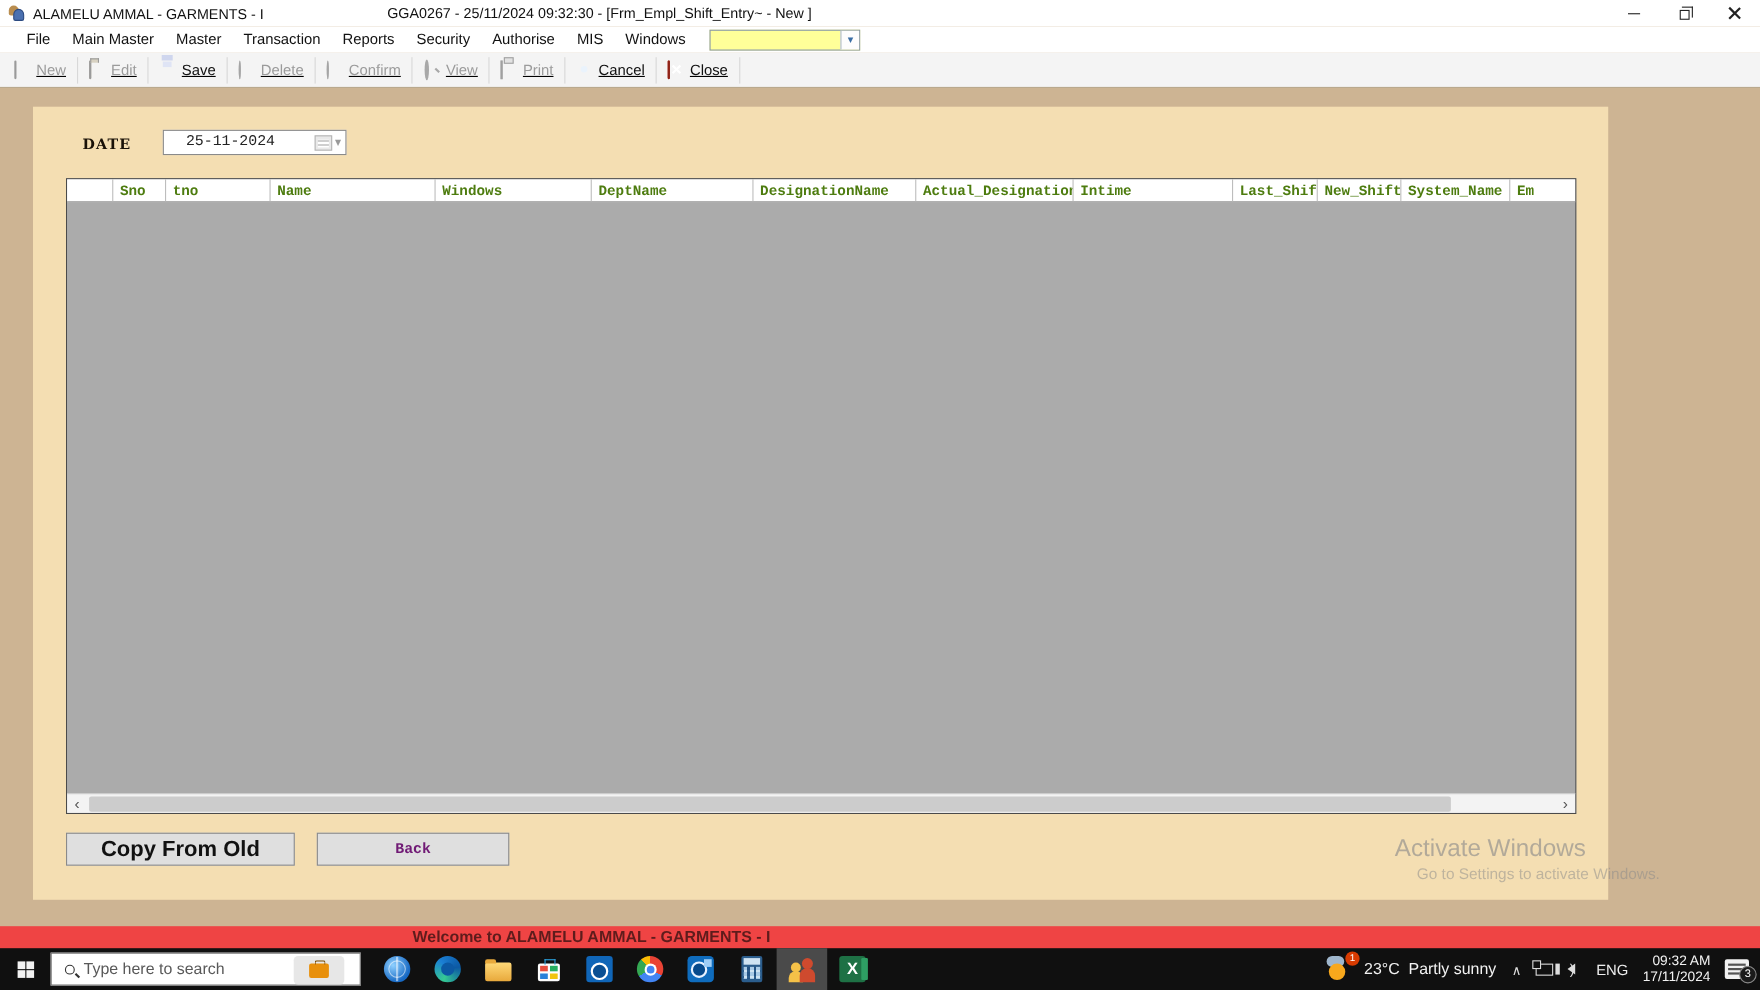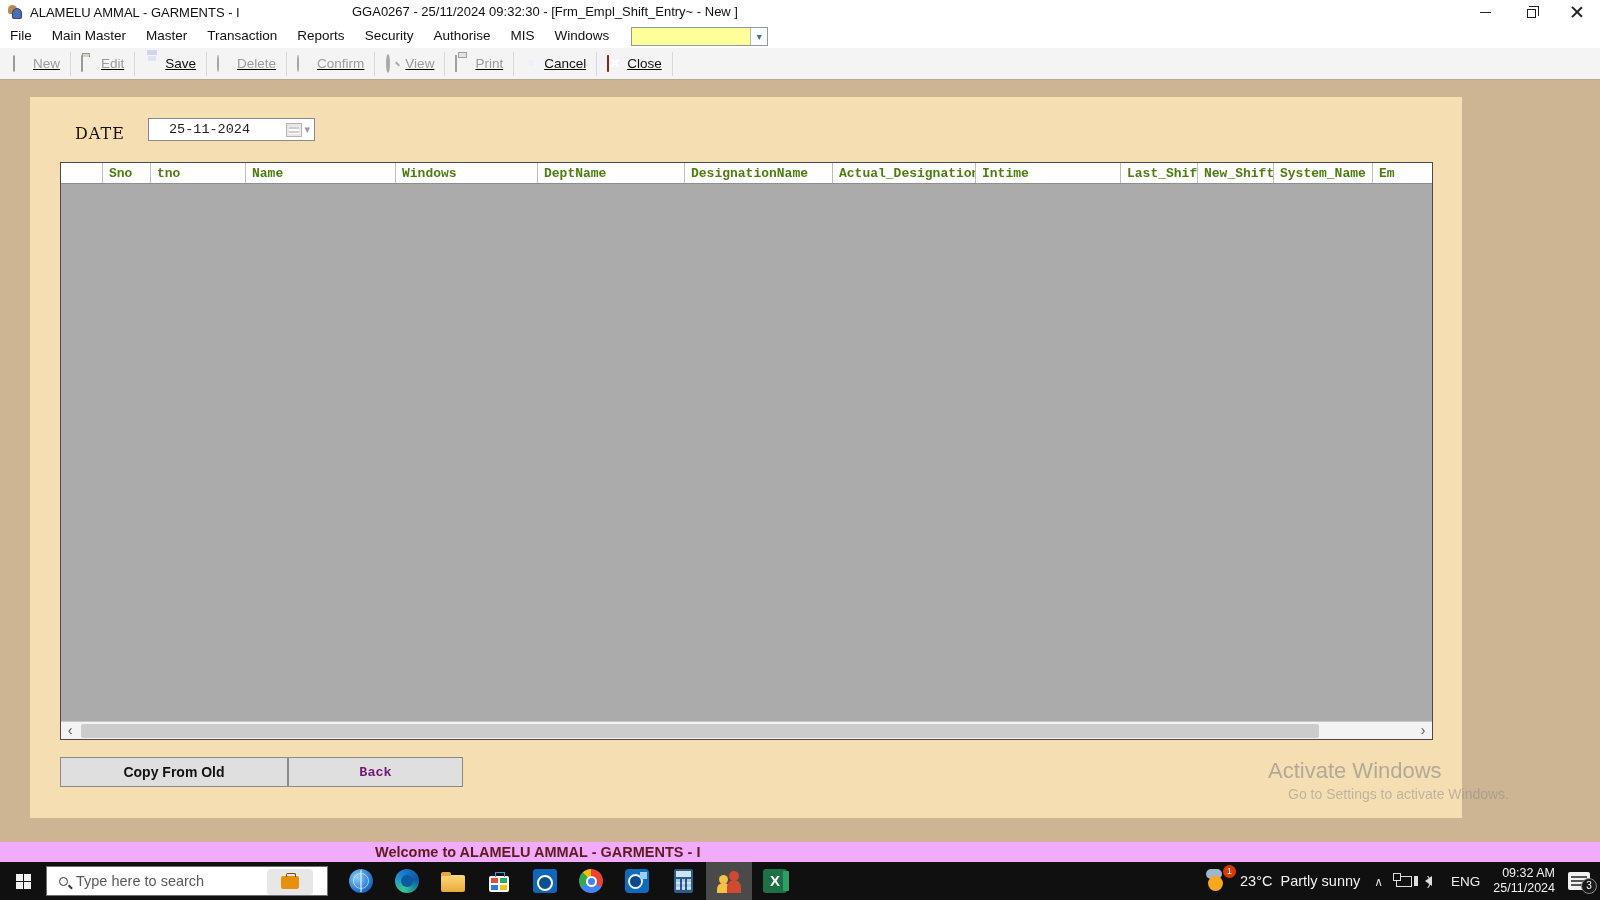--- a/index.html
+++ b/index.html
@@ -17,21 +17,21 @@
   .win-controls { position:absolute; right:0; top:0; height:24px; display:flex; }
   .wc { width:46px; height:24px; display:flex; align-items:center; justify-content:center; }
   .wc-min { width:11px; height:0; border-top:1.6px solid #222; }
   .wc-restore { width:9px; height:9px; border:1.4px solid #222; position:relative; background:#fff; margin-top:2px;}
   .wc-restore:before { content:""; position:absolute; left:1px; top:-4px; width:9px; height:9px; border:1.4px solid #222; border-bottom:none; border-left:none; }
   .wc-close { position:relative; width:12px; height:12px; }
   .wc-close:before,.wc-close:after { content:""; position:absolute; left:5px; top:-1px; width:1.6px; height:14px; background:#222; }
   .wc-close:before { transform:rotate(45deg);} .wc-close:after { transform:rotate(-45deg);}
 
   
-  .menubar { position:absolute; left:0; top:24px; width:1600px; height:24px; background:#ffffff; display:flex; align-items:center; }
+  .menubar { position:absolute; left:0; top:24px; width:1600px; height:24px; background:#ffffff; display:flex; align-items:center; padding-left:14px; }
   .menu-item { font-size:13.5px; color:#111; padding:0 10px; height:24px; line-height:24px; white-space:nowrap; }
   .menu-combo { margin-left:12px; width:137px; height:19px; background:#ffff99; border:1px solid #8a9aa8; display:flex; }
   .menu-combo .field { flex:1; }
   .menu-combo .arrowbox { width:17px; background:#fdfdfd; border-left:1px solid #adb9c4; color:#3a6ea5; font-size:10px; text-align:center; line-height:17px; }
 
   
   .toolbar { position:absolute; left:0; top:48px; width:1600px; height:32px; background:#f4f4f4; border-bottom:1px solid #b9a98d; display:flex; align-items:center; padding-left:4px;text-decoration:underline; }
   .tbtn { height:26px; display:flex; align-items:center; padding:0 9px; gap:5px; font-size:13.5px; color:#111; }
   .tbtn.disabled { color:#9b9b9b; }
   .tsep { width:1px; height:24px; background:#d8d8d8; margin:0 1px; }
@@ -49,21 +49,21 @@
   .i-print:before { content:""; position:absolute; left:2px; top:-4px; width:7px; height:4px; background:#e2e2e2; border:1px solid #a0a0a0;}
   .i-cancel { width:14px; height:14px; background:#1f78c8; border-radius:4px; position:relative; margin:0 auto;}
   .i-cancel:before { content:""; position:absolute; left:4px; top:4px; width:6px; height:6px; background:#eaf3fc; border-radius:50%; }
   .i-close { width:14px; height:14px; background:#c0392b; border:1px solid #8e2418; border-radius:2px; position:relative; margin:0 auto;}
   .i-close:before,.i-close:after { content:""; position:absolute; left:6px; top:2px; width:2px; height:10px; background:#fff; }
   .i-close:before { transform:rotate(45deg);} .i-close:after { transform:rotate(-45deg);}
 
   
   .form-outer { position:absolute; left:0; top:81px; width:1600px; height:761px; background:#cdb493; }
   .form-inner { position:absolute; left:30px; top:16px; width:1432px; height:721px; background:#f4deb2; }
-  .date-label { position:absolute; left:45px; top:27px; font-family:"DejaVu Serif", serif; font-weight:normal; font-size:16px; color:#1a1208; letter-spacing:1px; }
+  .date-label { position:absolute; left:45px; top:27px; font-family:"DejaVu Serif", serif; font-weight:bold; font-size:13px; color:#1a1208; letter-spacing:1px; }
   .date-field { position:absolute; left:118px; top:21px; width:167px; height:23px; background:#fff; border:1px solid #8a8a8a; display:flex; align-items:center; }
   .date-field input { flex:1; border:none; outline:none; font-family:"Liberation Mono", monospace; font-size:13.5px; color:#222; padding-left:20px; background:transparent; width:110px;}
   .date-cal { width:16px; height:14px; border:1px solid #b5b5b5; background:#e9e9e9; margin-right:2px; position:relative;}
   .date-cal:before{ content:""; position:absolute; left:2px; top:3px; right:2px; bottom:2px; background:repeating-linear-gradient(#cfcfcf 0 2px, #fff 2px 4px); }
   .date-arrow { color:#9a9a9a; font-size:11px; margin-right:4px; }
 
   
   .grid { position:absolute; left:30px; top:65px; width:1373px; height:578px; border:1px solid #4a4a4a; background:#ababab; }
   .grid-header { display:flex; height:21px; background:#ffffff; border-bottom:1px solid #8f8f8f; }
   .gh { font-family:"Liberation Mono", monospace; font-weight:700; font-size:13px; color:#4d7c0f; border-right:1px solid #bdbdbd; padding:3px 0 0 6px; white-space:nowrap; overflow:hidden; }
@@ -81,30 +81,30 @@
   .gh:nth-child(12){ width:99px; }
   .gh:nth-child(13){ flex:1; border-right:none; }
   .grid-body { height:537px; background:#ababab; }
   .hscroll { position:absolute; left:0; bottom:0; width:100%; height:18px; background:#f3f3f3; border-top:1px solid #c9c9c9; display:flex; align-items:center; }
   .hs-arrow { width:18px; height:18px; text-align:center; line-height:16px; color:#555; font-size:14px; flex:0 0 auto;}
   .hs-track { position:relative; flex:1; height:18px; }
   .hs-thumb { position:absolute; left:2px; top:2px; width:1238px; height:14px; background:#cccccc; border-radius:2px; }
 
   
   .btn-copy, .btn-back { position:absolute; top:660px; height:30px; background:#dfdfdf; border:1px solid #8a8a8a; display:flex; align-items:center; justify-content:center; }
-  .btn-copy { left:30px; width:228px; font-weight:bold; font-size:14px; color:#111; }
+  .btn-copy { left:30px; width:208px; font-weight:bold; font-size:20px; color:#111; }
   .btn-back { left:258px; width:175px; font-family:"Liberation Mono", monospace; font-weight:700; font-size:13.5px; color:#701a75; }
 
   
   .watermark { position:absolute; left:1268px; top:677px; pointer-events:none; }
   .wm1 { font-size:22px; color:#8a8a8a; opacity:.62; font-weight:300;}
   .wm2 { font-size:14px; color:#8a8a8a; opacity:.5; margin-top:2px; white-space:nowrap;margin-left:20px;}
 
   
-  .statusbar { position:absolute; left:0; top:842px; width:1600px; height:36px; background:#f0abfc; }
+  .statusbar { position:absolute; left:0; top:842px; width:1600px; height:36px; background:#ef4444; }
   .status-msg { position:absolute; left:375px; top:2px; font-size:14.5px; font-weight:bold; color:#5e1c1c; white-space:nowrap; }
 
   
   .taskbar { position:absolute; left:0; top:862px; width:1600px; height:38px; background:#101010; display:flex; align-items:center; }
   .start { width:46px; height:38px; display:flex; align-items:center; justify-content:center; flex:0 0 auto;}
   .winlogo { width:15px; height:15px; display:grid; grid-template-columns:7px 7px; grid-template-rows:7px 7px; gap:1px; }
   .winlogo div { background:#f2f2f2; }
   .searchbox { width:282px; height:30px; background:#ffffff; border:1px solid #6f6f6f; display:flex; align-items:center; flex:0 0 auto; position:relative;}
   .s-mag { width:9px; height:9px; border:1.6px solid #333; border-radius:50%; position:relative; margin:0 8px 0 12px; flex:0 0 auto;}
   .s-mag:after { content:""; position:absolute; left:8px; top:8px; width:5px; height:1.6px; background:#333; transform:rotate(45deg);}
@@ -374,21 +374,21 @@
         </div>
         <div class="w-text"><span>23°C</span>&nbsp;&nbsp;<span>Partly sunny</span></div>
       </div>
       <div class="tray">
         <div class="chev">∧</div>
         <div class="pc-ic"></div>
         <div class="spk"></div>
         <div class="lang">ENG</div>
         <div class="clock">
           <div>09:32 AM</div>
-          <div>25/11/2024</div>
+          <div>17/11/2024</div>
         </div>
         <div class="notif">
           <div class="n-badge">3</div>
         </div>
       </div>
     </div>
   </div>
 
 </div>
 

